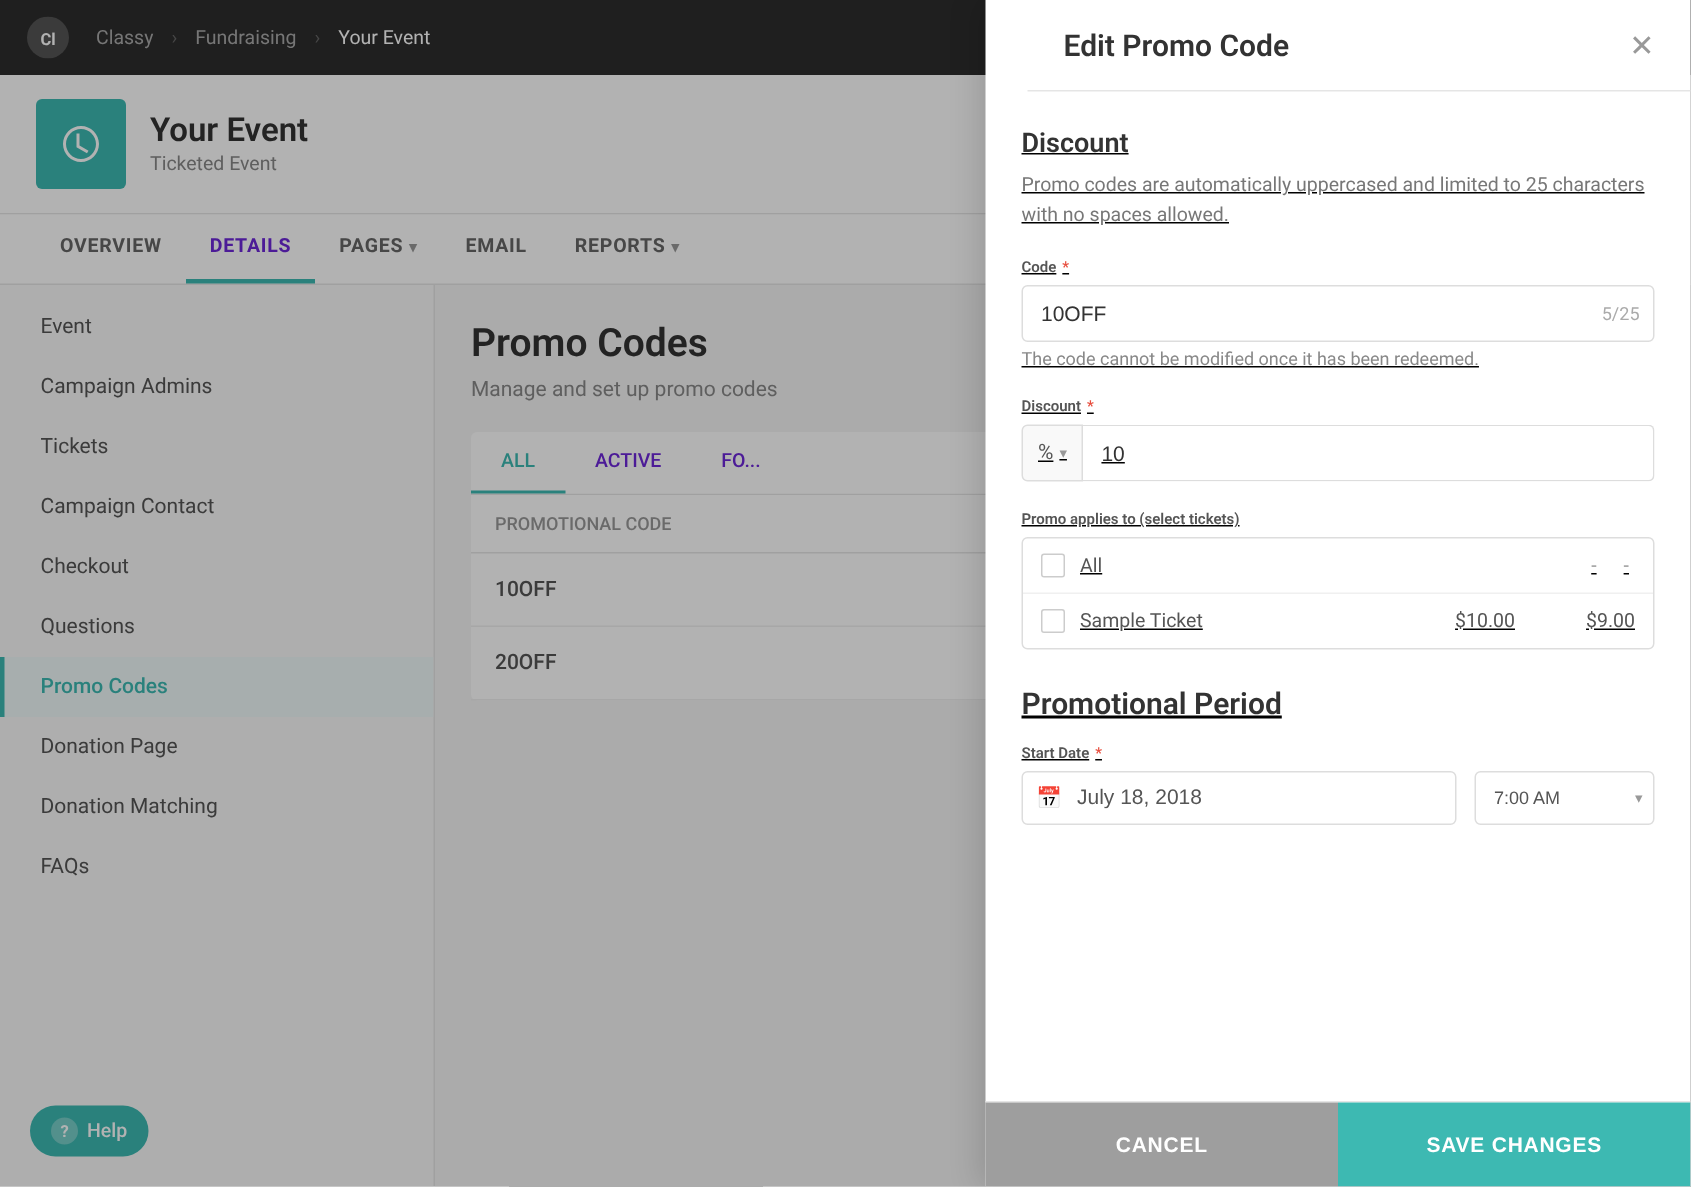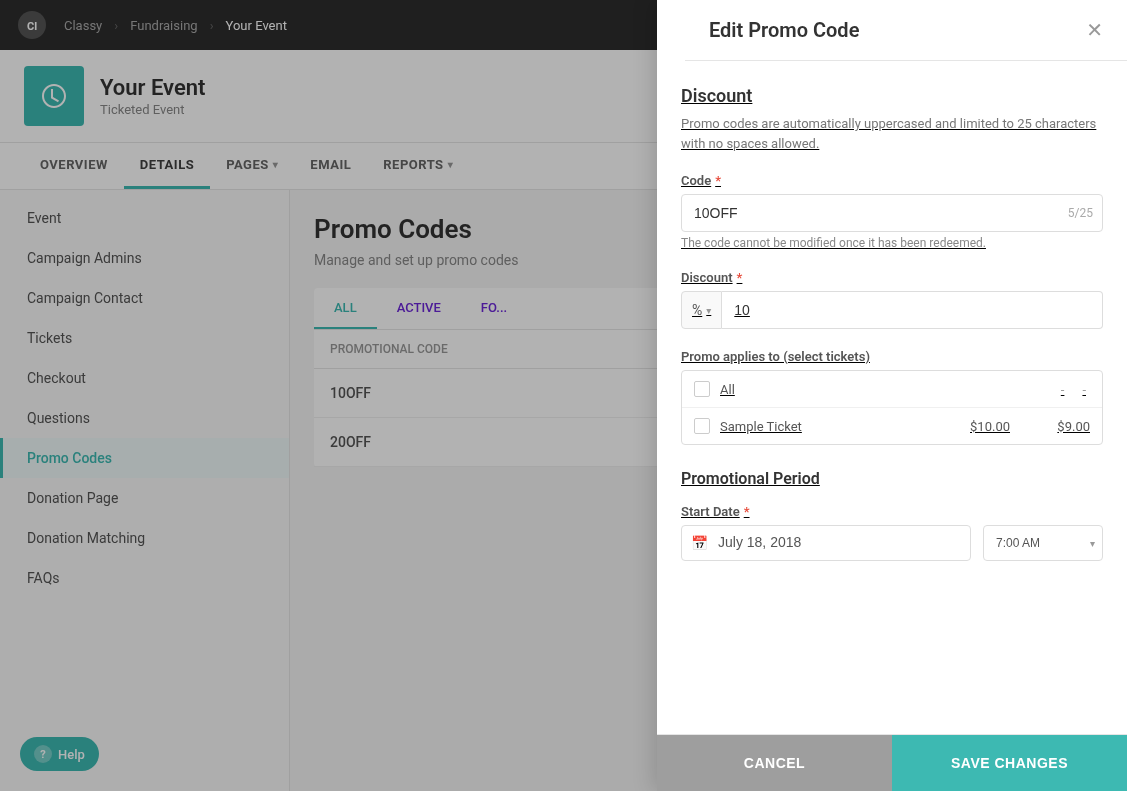--- a/index.html
+++ b/index.html
@@ -67,21 +67,21 @@
       padding: 14px 16px;
       font-size: 13px;
       font-weight: 700;
       color: #666;
       cursor: pointer;
       border-bottom: 3px solid transparent;
       text-transform: uppercase;
       letter-spacing: 0.5px;
     }
     .tab-item.active {
-      color: #404040;
+      color: #6d28d9;
       border-bottom-color: #3db9b2;
     }
     .tab-item-with-arrow { display: flex; align-items: center; gap: 4px; }
     .tab-arrow { font-size: 10px; color: #999; }
 
     
     .main-content {
       display: flex;
       height: calc(791px - 50px - 90px - 50px);
       overflow: hidden;
@@ -258,21 +258,21 @@
       color: #333;
       margin-bottom: 8px;
     }
     .section-desc {
       font-size: 13px;
       color: #777;
       margin-bottom: 20px;
       line-height: 1.5;
     }
     .form-label {
-      font-size: 13px;
+      font-size: 10px;
       font-weight: 600;
       color: #555;
       margin-bottom: 6px;
       display: flex;
       gap: 4px;
     }
     .required { color: #e74c3c; }
     .form-group { margin-bottom: 20px; }
     .form-input {
       width: 100%;
@@ -350,21 +350,21 @@
       flex-shrink: 0;
       cursor: pointer;
     }
     .ticket-name { flex: 1; font-size: 13px; color: #555; }
     .ticket-price { font-size: 13px; color: #555; width: 70px; text-align: right; }
     .ticket-dash { font-size: 13px; color: #999; margin: 0 4px; }
 
     
     .period-section { margin-top: 24px; }
     .period-title {
-      font-size: 16px;
+      font-size: 20px;
       font-weight: 600;
       color: #333;
       margin-bottom: 16px;
     }
     .date-row {
       display: flex;
       gap: 12px;
       align-items: center;
     }
     .date-input-wrap {
@@ -484,22 +484,22 @@
     <span>REPORTS</span>
     <span class="tab-arrow">▾</span>
   </div>
 </div>
 
 <div class="main-content">
 
   <div class="sidebar">
     <div class="sidebar-item">Event</div>
     <div class="sidebar-item">Campaign Admins</div>
+    <div class="sidebar-item">Tickets</div>
     <div class="sidebar-item">Campaign Contact</div>
-    <div class="sidebar-item">Tickets</div>
     <div class="sidebar-item">Checkout</div>
     <div class="sidebar-item">Questions</div>
     <div class="sidebar-item active">Promo Codes</div>
     <div class="sidebar-item">Donation Page</div>
     <div class="sidebar-item">Donation Matching</div>
     <div class="sidebar-item">FAQs</div>
   </div>
 
   <div class="content-panel">
     <div class="content-title">Promo Codes</div>

